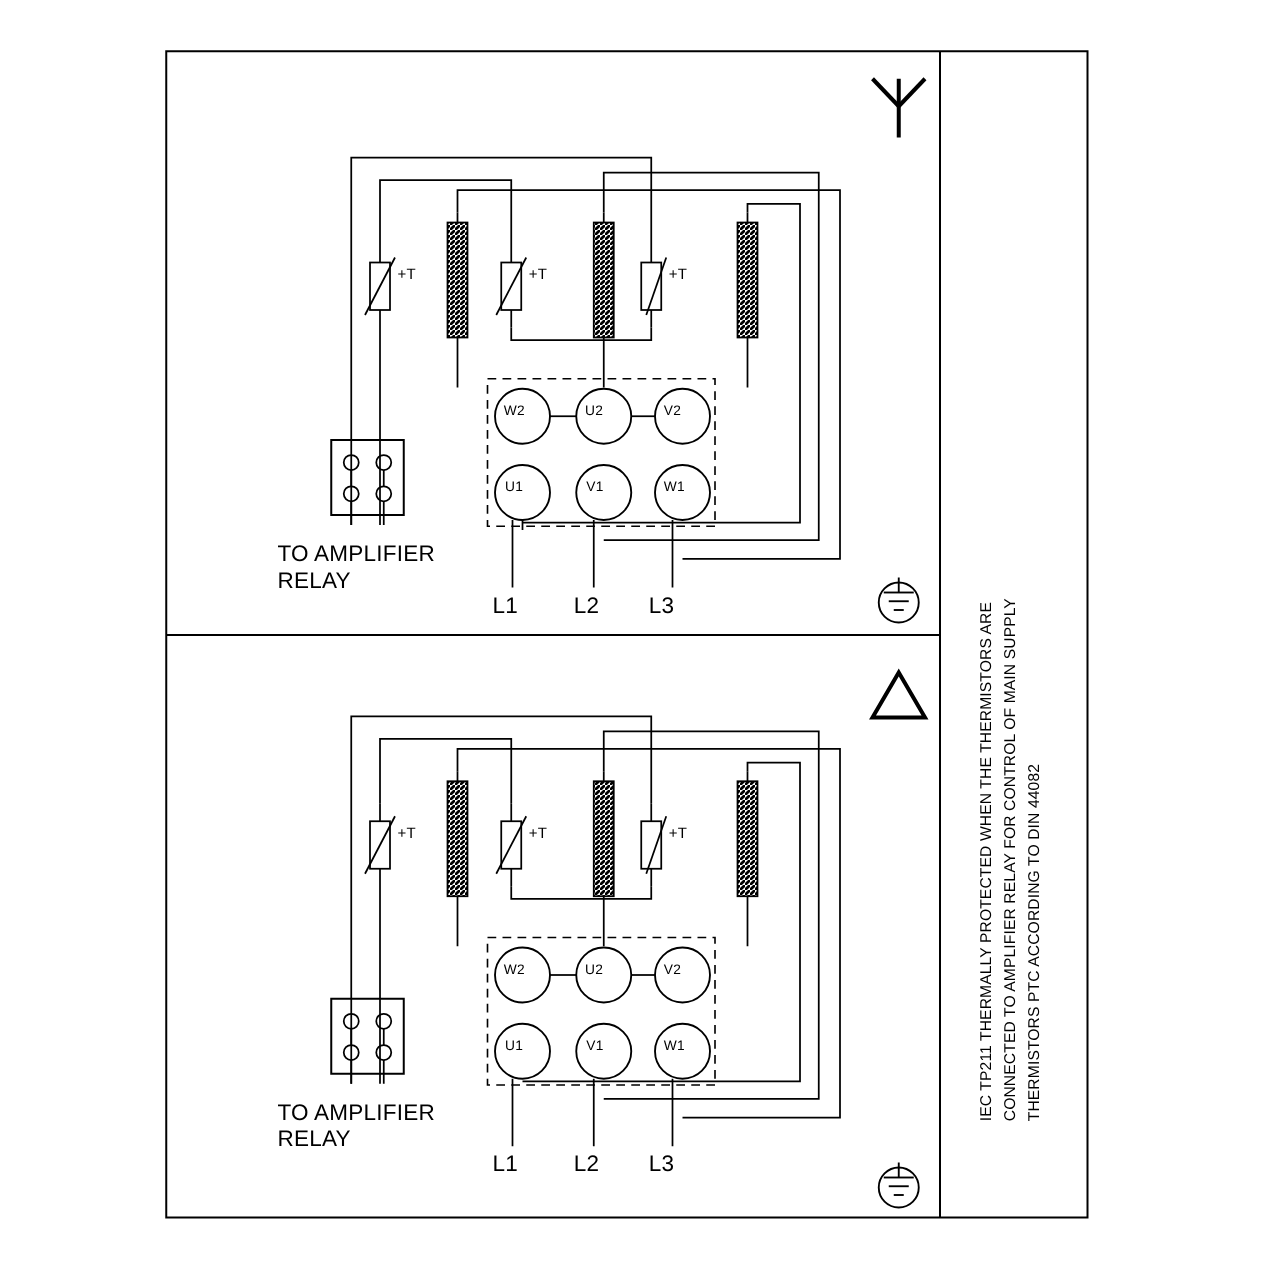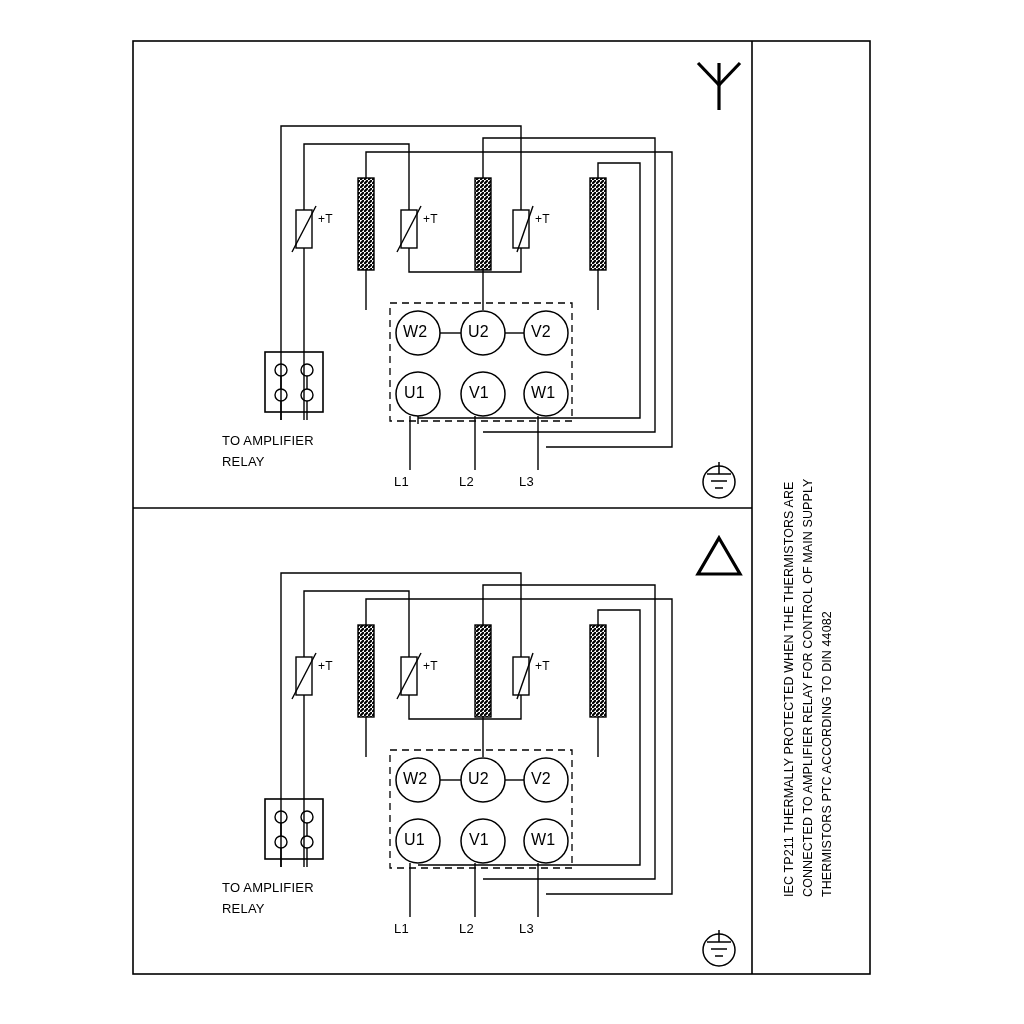--- a/index.html
+++ b/index.html
@@ -23,26 +23,26 @@
   }
   svg.sheet {
     position: absolute;
     left: 0; top: 0;
     width: 1024px;
     height: 1024px;
   }
   .lbl {
     position: absolute;
     font-family: "Liberation Sans", sans-serif;
-    font-size: 13px;
+    font-size: 18px;
     color: #000;
     white-space: nowrap;
     letter-spacing: 0.2px;
   }
-  .lbl.terminal { font-size: 16px; }
+  .lbl.terminal { font-size: 11px; }
   .lbl.small { font-size: 12px; }
   .side-note {
     position: absolute;
     font-family: "Liberation Sans", sans-serif;
     font-size: 12.5px;
     color: #000;
     white-space: nowrap;
     transform-origin: 0 0;
     transform: rotate(-90deg);
     letter-spacing: 0.1px;

